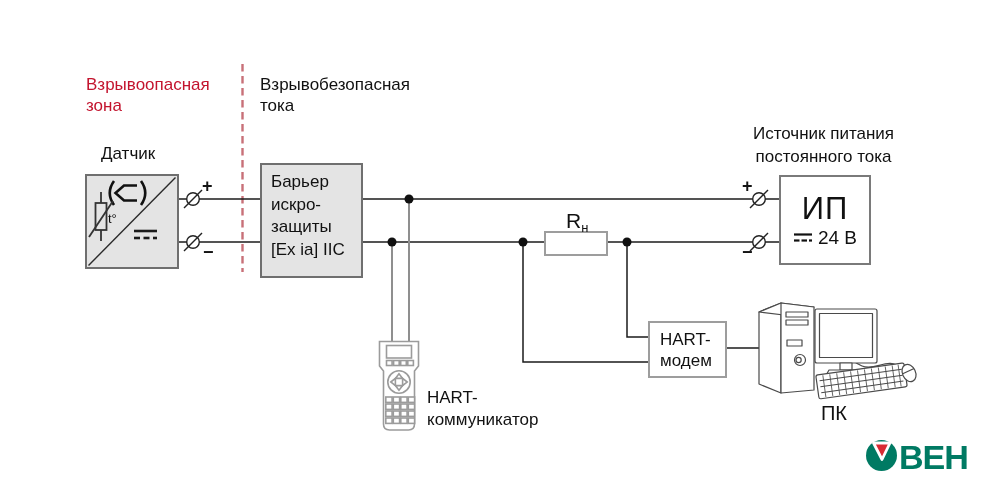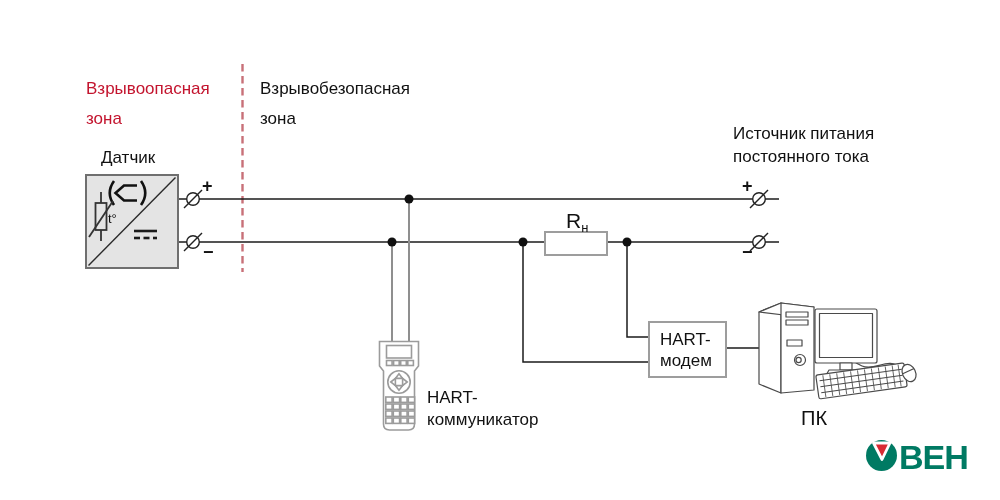--- a/index.html
+++ b/index.html
@@ -1,46 +1,46 @@
 <!DOCTYPE html>
 <html><head>
 <meta charset="utf-8">
 <style>
   html,body{margin:0;padding:0;background:#fff;}
   .stage{
     position:relative;width:1000px;height:500px;background:#ffffff;
     font-family:"Liberation Sans",sans-serif;color:#111;overflow:hidden;
   }
   .stage svg.layer{position:absolute;left:0;top:0;}
-  .lbl{position:absolute;white-space:pre-line;line-height:30px;font-size:17px;color:#111;}
+  .lbl{position:absolute;white-space:pre-line;line-height:21px;font-size:17px;color:#111;}
   .lbl.red{color:#c3142e;}
   .box{position:absolute;box-sizing:border-box;background:#fff;}
   .barrier{
     left:260px;top:163px;width:103px;height:115px;
     background:#e4e4e4;border:2px solid #6f6f6f;
     padding:6px 0 0 9px;font-size:17px;line-height:22.5px;white-space:pre-line;
   }
   .rh-box{left:544px;top:231px;width:64px;height:25px;border:2px solid #9d9d9d;}
   .rh-label{position:absolute;left:566px;top:206px;font-size:21px;line-height:30px;}
   .rh-label .sub{font-size:13px;vertical-align:-4px;letter-spacing:0;}
   .modem{
     left:648px;top:321px;width:79px;height:57px;border:2px solid #9d9d9d;
     display:flex;flex-direction:column;justify-content:center;
     padding-left:10px;font-size:17px;line-height:21px;white-space:pre-line;
   }
-  .psu-caption{left:733px;top:122px;width:181px;text-align:left;line-height:23px;}
+  .psu-caption{left:733px;top:122px;width:181px;text-align:center;line-height:23px;}
   .psu{
     left:779px;top:175px;width:92px;height:90px;border:2px solid #7a7a7a;
     display:flex;flex-direction:column;align-items:center;justify-content:center;gap:3px;
   }
   .psu .psu-name{font-size:31px;line-height:32px;letter-spacing:1px;}
   .psu .psu-row{display:flex;align-items:center;gap:5px;font-size:19px;line-height:20px;}
   .sign{position:absolute;font-size:18px;line-height:18px;font-weight:600;color:#141414;}
   .comm-label{left:427px;top:387px;line-height:22px;}
-  .pc-label{left:801px;top:403px;width:46px;text-align:left;font-size:20px;}
+  .pc-label{left:801px;top:403px;width:46px;text-align:right;font-size:20px;}
   .sensor-label{left:101px;top:143px;}
   .zone-hazard{left:86px;top:74px;}
   .zone-safe{left:260px;top:74px;}
 </style>
 </head>
 <body>
 
 <div class="stage">
 
   <svg class="layer" width="1000" height="500" viewBox="0 0 1000 500">
@@ -165,33 +165,49 @@
     <g>
       <circle cx="881.5" cy="455.5" r="15.5" fill="#007a63"></circle>
       <path d="M873.5 443 L882 459.5 L890 443 Z" fill="#d92b33" stroke="#ffffff" stroke-width="2.8" stroke-linejoin="round"></path>
       <text x="899" y="469" font-size="34" font-weight="bold" fill="#007a63" letter-spacing="-1" textLength="69" lengthAdjust="spacingAndGlyphs">ВЕН</text>
     </g>
   </svg>
 
   <div class="lbl red zone-hazard">Взрывоопасная
 зона</div>
   <div class="lbl zone-safe">Взрывобезопасная
-зона</div>
+тока</div>
 
   <div class="lbl sensor-label">Датчик</div>
 
+  <div class="box barrier">Барьер
+искро-
+защиты
+[Ex ia] IIC</div>
 
   <div class="box rh-box"></div>
   <div class="rh-label"><span>R</span><span class="sub">н</span></div>
 
   <div class="box modem">HART-
 модем</div>
 
   <div class="lbl psu-caption">Источник питания
 постоянного тока</div>
+  <div class="box psu">
+    <div class="psu-name">ИП</div>
+    <div class="psu-row">
+      <svg width="20" height="12">
+        <line x1="1" y1="2.5" x2="19" y2="2.5" stroke="#111" stroke-width="2.2"></line>
+        <line x1="1" y1="8.5" x2="6.5" y2="8.5" stroke="#111" stroke-width="2.2"></line>
+        <line x1="8.5" y1="8.5" x2="14" y2="8.5" stroke="#111" stroke-width="2.2"></line>
+        <line x1="16" y1="8.5" x2="19" y2="8.5" stroke="#111" stroke-width="2.2"></line>
+      </svg>
+      <span>24 В</span>
+    </div>
+  </div>
 
   <span class="sign" style="left:202px;top:177px;">+</span>
   <span class="sign" style="left:203px;top:243px;">−</span>
   <span class="sign" style="left:742px;top:177px;">+</span>
   <span class="sign" style="left:742px;top:243px;">−</span>
 
   <div class="lbl comm-label">HART-
 коммуникатор</div>
   <div class="lbl pc-label">ПК</div>
 

